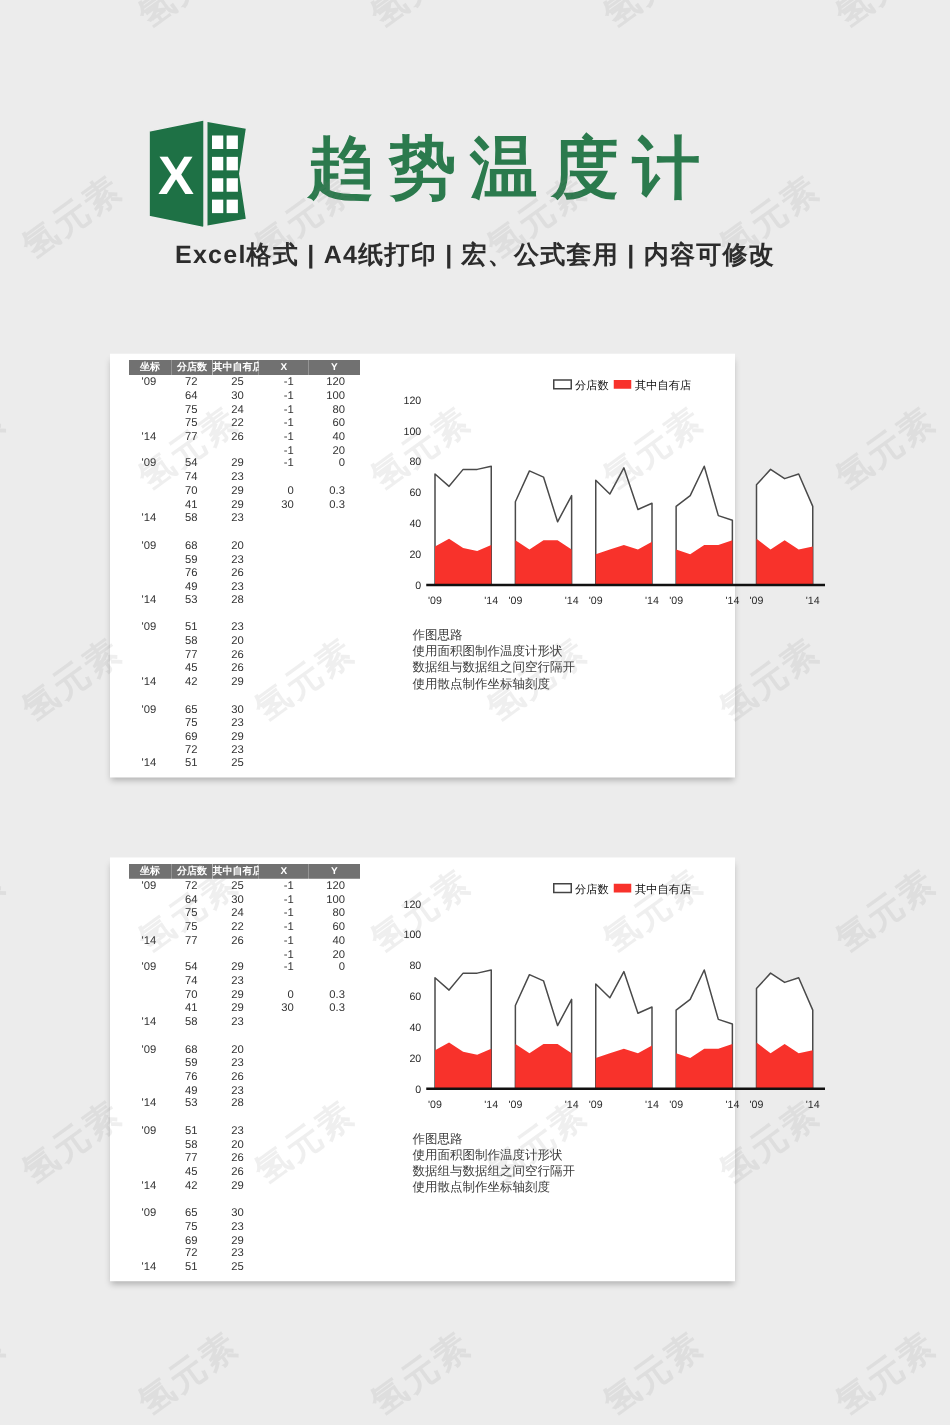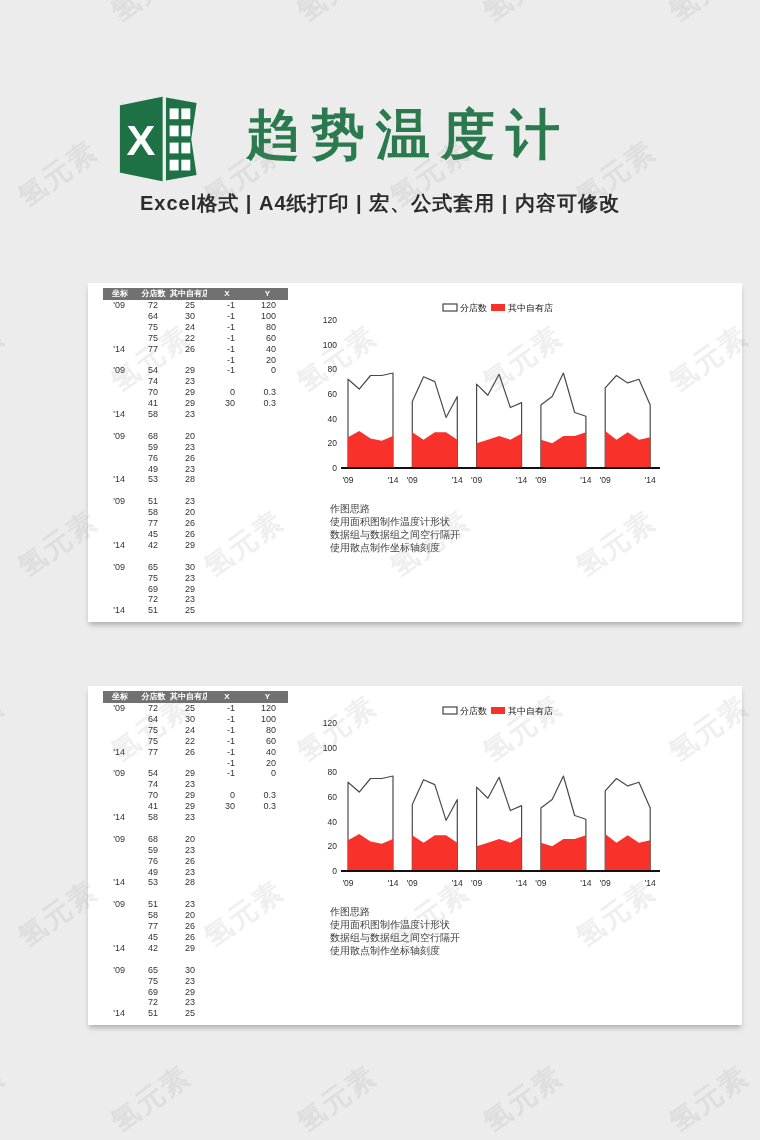--- a/index.html
+++ b/index.html
@@ -16,21 +16,21 @@
     font-size:54px; font-weight:bold; letter-spacing:11px;
     color:#2b7a4d; white-space:nowrap;
   }
   .page-subtitle {
     position:absolute; left:0; top:190px; width:760px;
     text-align:center; font-size:20px; font-weight:600;
     color:#2c2c2c; letter-spacing:1px;
   }
   
   .panel {
-    position:absolute; left:88px; width:654px; height:339px;
+    position:absolute; left:88px; width:500px; height:339px;
     background:#ffffff; box-shadow:0 4px 5px -1px rgba(0,0,0,0.25);
     z-index:1;
   }
   #panel-1 { top:283px; }
   #panel-2 { top:686px; }
   
   .data-table {
     position:absolute; left:15px; top:5px; width:185px;
     border-collapse:collapse; table-layout:fixed;
   }

